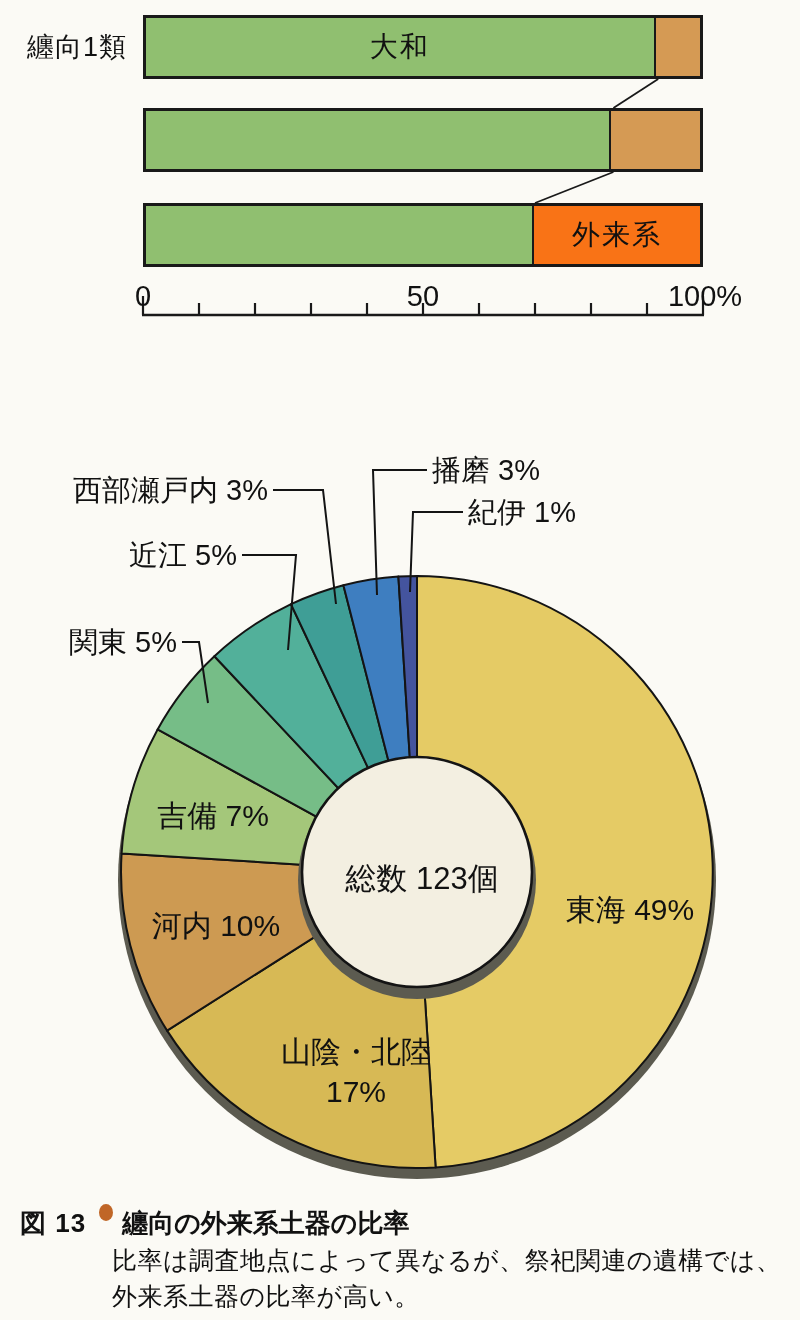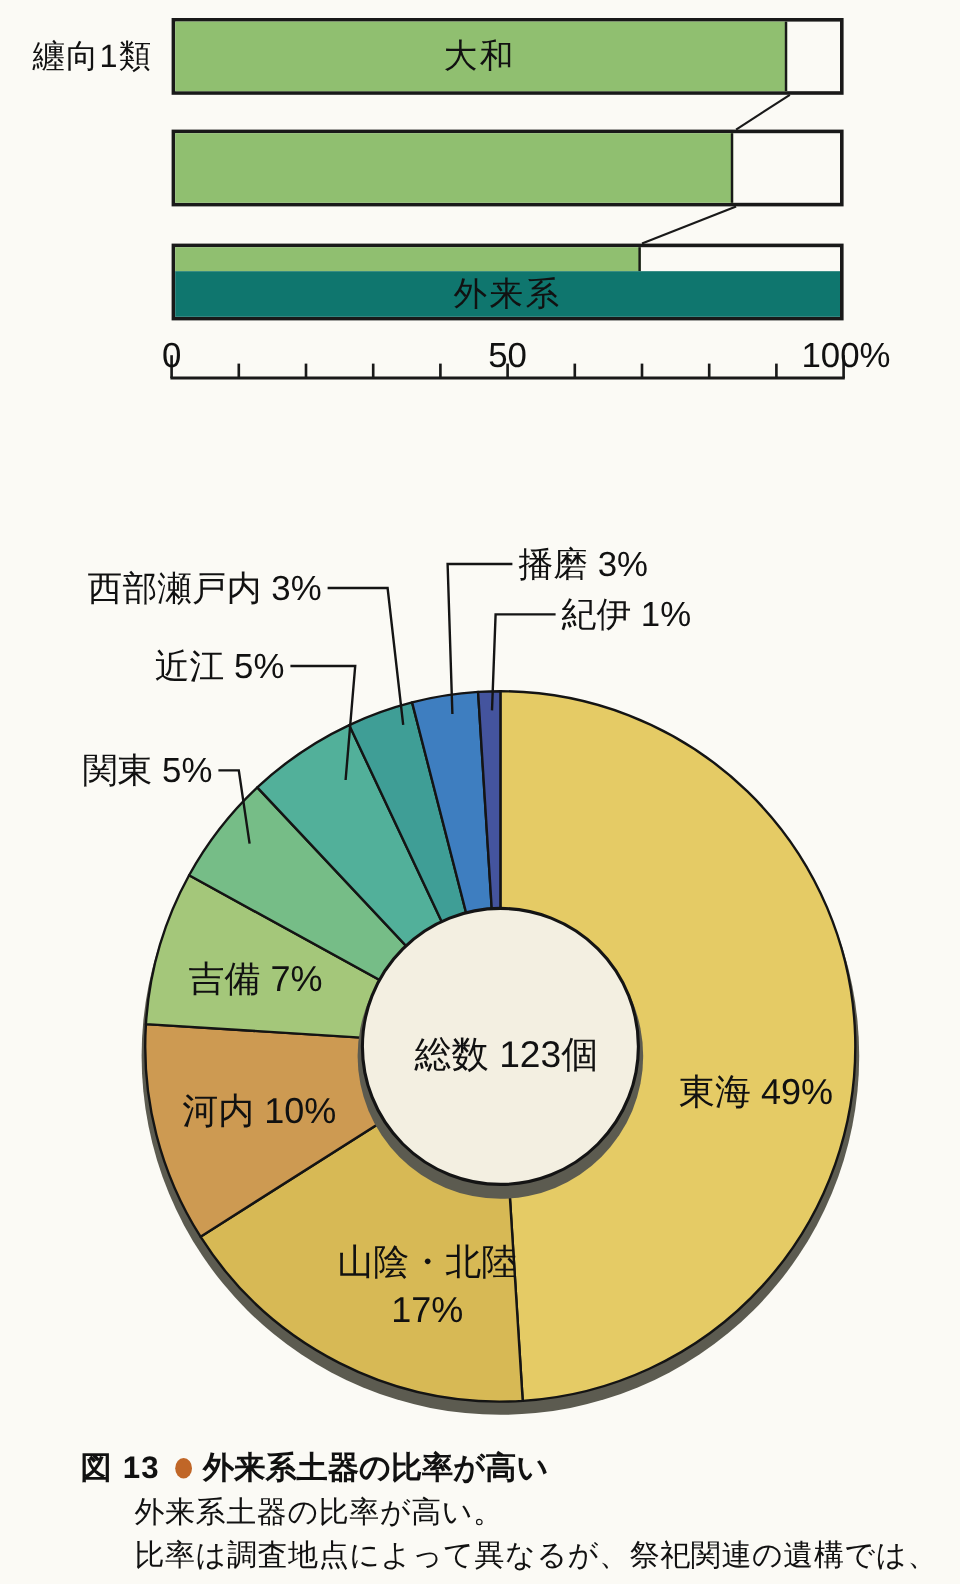--- a/index.html
+++ b/index.html
@@ -14,31 +14,31 @@
   .page{position:absolute;inset:0;}
   
   .bar-chart{position:absolute;left:0;top:0;width:800px;height:340px;}
   .bar-row{position:absolute;left:0;width:800px;height:48px;}
   .bar-row-label{
     position:absolute;left:27px;top:0;height:64px;line-height:64px;
     font-size:27px;letter-spacing:1px;white-space:nowrap;
   }
   .bar-track{
     position:absolute;left:143px;top:0;width:560px;height:64px;
-    box-sizing:border-box;border:3px solid #191919;display:flex;flex-direction:column;
+    box-sizing:border-box;border:3px solid #191919;display:flex;
   }
   .seg{height:100%;display:flex;align-items:center;justify-content:center;box-sizing:border-box;}
   .seg-yamato{border-right:2px solid #191919;}
   .seg-label{font-size:28px;letter-spacing:2px;white-space:nowrap;}
   .bar-overlay{position:absolute;left:0;top:0;pointer-events:none;}
   
   .pie-chart{position:absolute;left:0;top:428px;width:800px;height:780px;}
   
   .caption{position:absolute;left:20px;top:1204px;width:766px;}
-  .cap-head{display:flex;align-items:center;font-weight:bold;font-size:26px;line-height:38px;white-space:nowrap;margin-left:47px;}
+  .cap-head{display:flex;font-weight:bold;font-size:26px;line-height:38px;white-space:nowrap;}
   .fig-no{letter-spacing:1px;}
   .bullet{
     display:inline-block;width:14px;height:17px;border-radius:50%;
     margin:0 9px 0 13px;flex:0 0 auto;
   }
   .cap-body{margin-left:92px;font-size:25px;line-height:36px;letter-spacing:0.5px;}
 </style>
 </head>
 <body style="background: rgb(251, 250, 245);">
 
@@ -57,21 +57,21 @@
         </div>
         <div class="bar-row" style="top: 108px;">
           <div class="bar-track">
             <div class="seg seg-yamato" style="width: 84%; background: rgb(144, 191, 112);"></div>
             <div class="seg" style="flex: 1 1 0%; background: rgb(213, 154, 84);"></div>
           </div>
         </div>
         <div class="bar-row" style="top: 203px;">
           <div class="bar-track">
             <div class="seg seg-yamato" style="width: 70%; background: rgb(144, 191, 112);"></div>
-            <div class="seg" style="flex: 1 1 0%; background: #0f766e;">
+            <div class="seg" style="flex: 1 1 0%; background: #f97316;">
               <span class="seg-label">外来系</span>
             </div>
           </div>
         </div>
       </div>
     <svg id="bar-overlay" class="bar-overlay" width="800" height="340" viewBox="0 0 800 340">
         <line x1="658.2" y1="79" x2="613.4" y2="108" stroke="#191919" stroke-width="1.8"></line>
         <line x1="613.4" y1="172" x2="535" y2="203" stroke="#191919" stroke-width="1.8"></line>
         <line x1="142" y1="315" x2="704" y2="315" stroke="#191919" stroke-width="2.5"></line>
         <line x1="143" y1="315" x2="143" y2="296" stroke="#191919" stroke-width="2.2"></line>
@@ -121,21 +121,21 @@
         <circle cx="417" cy="452" r="119" fill="#5c5b50"></circle>
         <circle cx="417" cy="444" r="115" fill="#f3efe1" stroke="#141414" stroke-width="2.6"></circle>
         <text x="422" y="461" text-anchor="middle" font-size="31" fill="#111">総数 123個</text>
       </svg>
   </section>
 
   <footer class="caption">
     <div class="cap-head">
       <span class="fig-no">図 13</span>
       <span class="bullet" id="cap-bullet" style="background: rgb(192, 102, 39);"></span>
-      <span class="cap-title">外来系土器の比率が高い</span>
+      <span class="cap-title">纏向の外来系土器の比率</span>
     </div>
     <div class="cap-body">
+      <div>比率は調査地点によって異なるが、祭祀関連の遺構では、</div>
       <div>外来系土器の比率が高い。</div>
-      <div>比率は調査地点によって異なるが、祭祀関連の遺構では、</div>
     </div>
   </footer>
 
 </div>
 
 </body></html>

